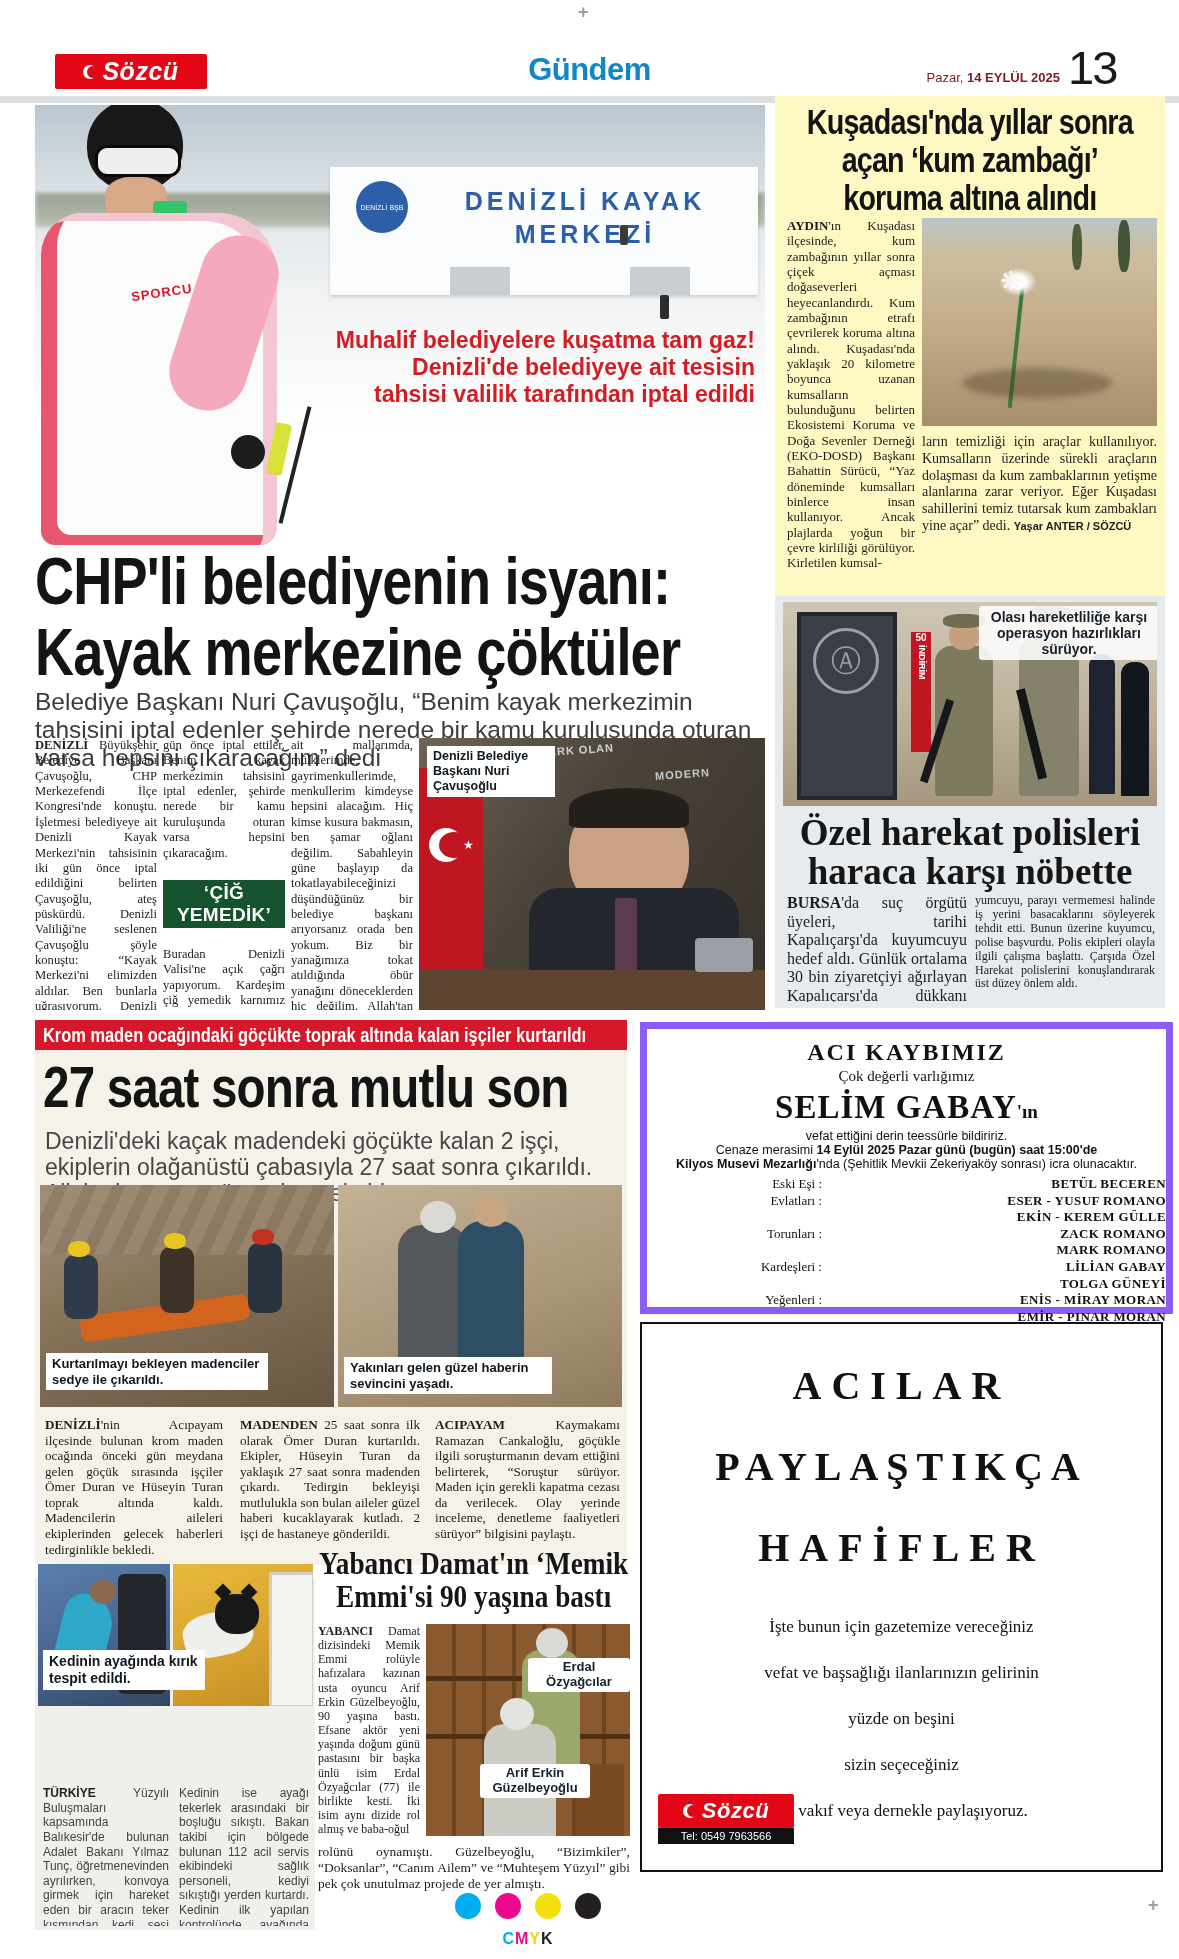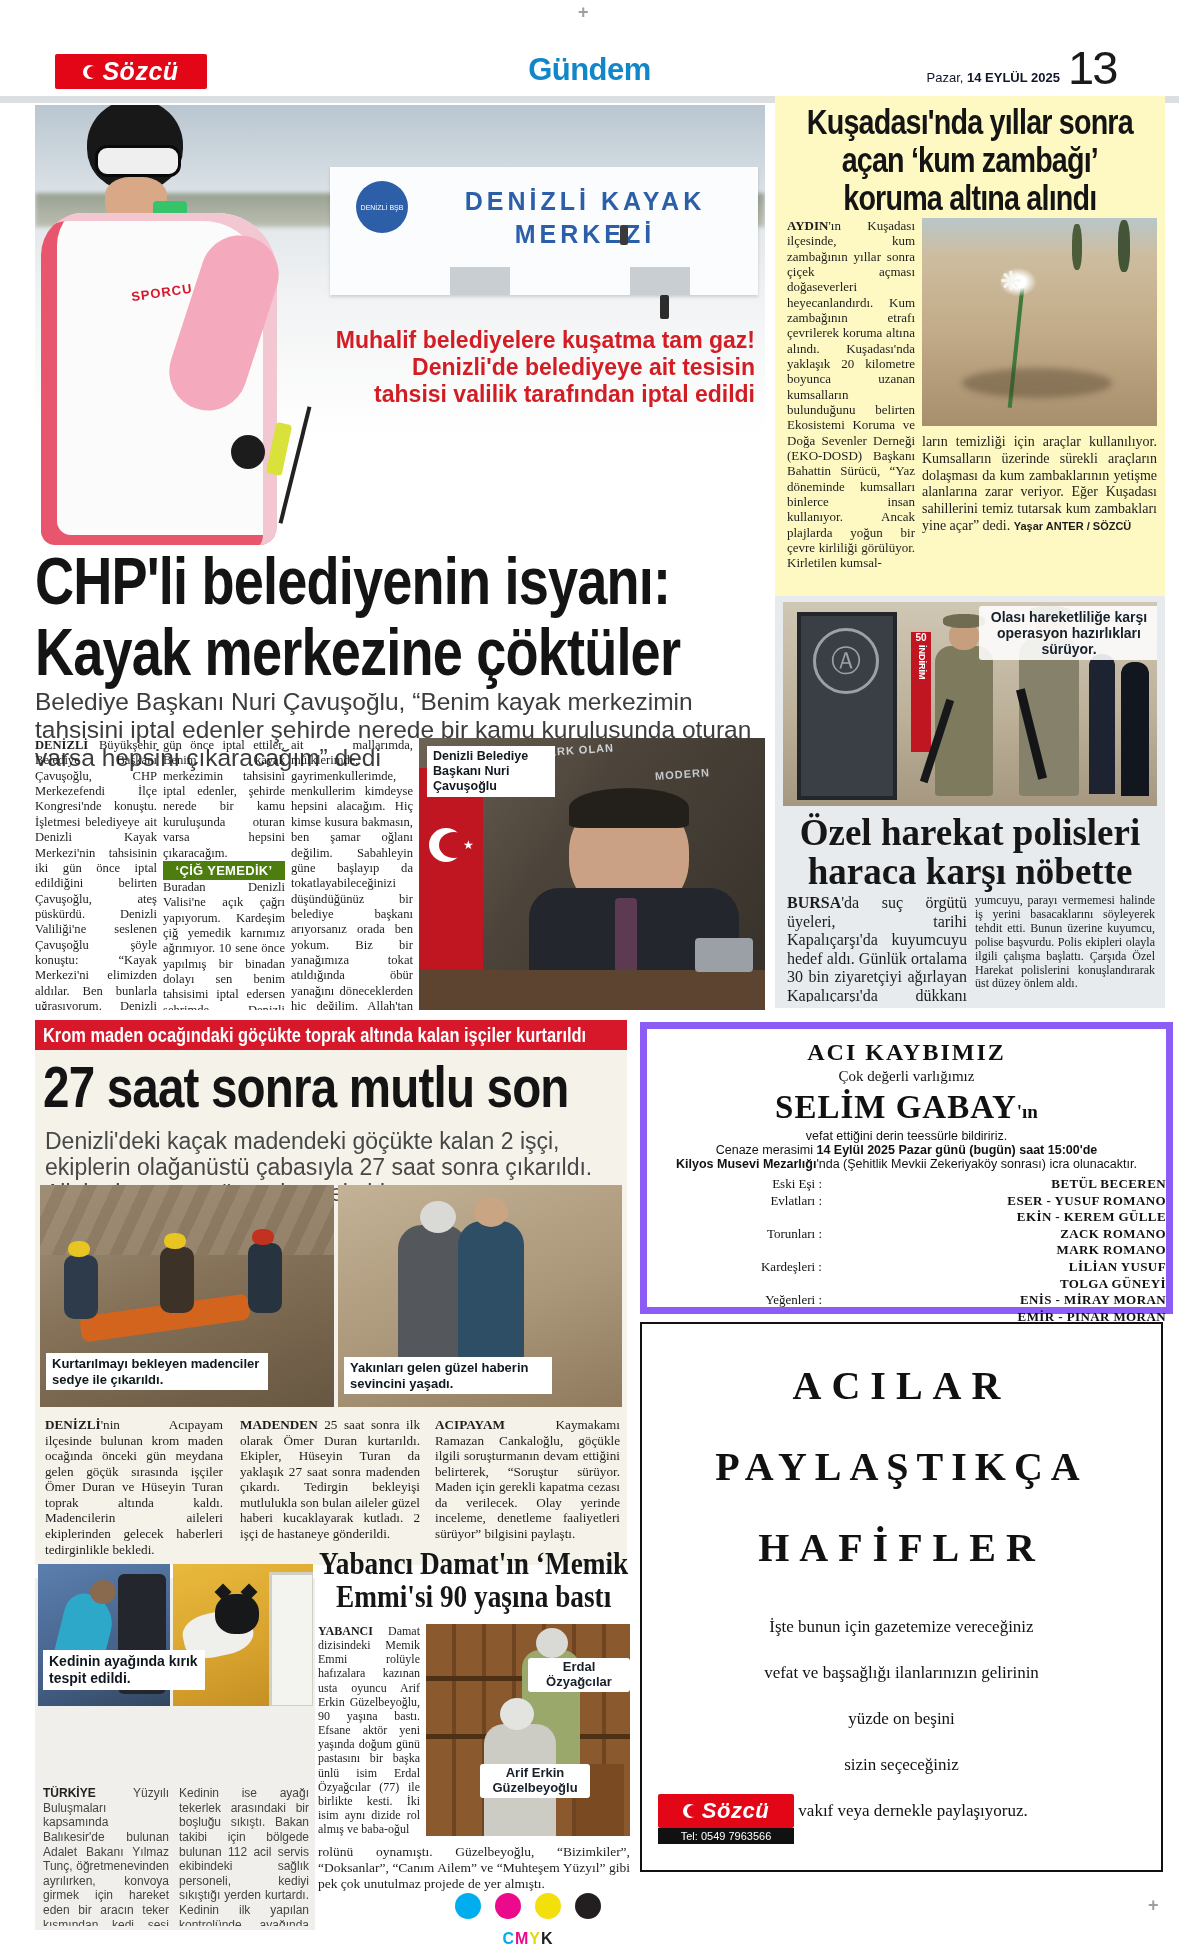--- a/index.html
+++ b/index.html
@@ -4,36 +4,36 @@
 <style>
   html,body{margin:0;padding:0;background:#ffffff;}
   body{width:1179px;height:1959px;position:relative;font-family:"Liberation Sans",sans-serif;overflow:hidden;}
   .abs{position:absolute;}
   
   .brandbox{background:#e30617;color:#fff;font-style:italic;font-weight:bold;font-size:25px;
     display:flex;align-items:center;justify-content:center;letter-spacing:.5px;border-radius:2px;}
   .brandbox .crescent{width:14px;height:14px;border-radius:50%;background:#fff;position:relative;margin-right:5px;}
   .brandbox .crescent::after{content:"";position:absolute;left:4px;top:1px;width:12px;height:12px;border-radius:50%;background:#e30617;}
   .section-title{color:#1187c9;font-weight:bold;font-size:31px;letter-spacing:-.5px;}
-  .dateline{font-size:13px;color:#0f172a;}
+  .dateline{font-size:13px;color:#7f1d1d;}
   .pagenum{font-size:47px;color:#1a1a1a;font-family:"Liberation Sans",sans-serif;letter-spacing:-2px;}
   .grayband{background:#dcdfe1;}
   
   .cond{font-family:"Liberation Sans",sans-serif;font-weight:bold;color:#141414;white-space:nowrap;
     transform:scaleX(.82);transform-origin:left top;letter-spacing:-1px;line-height:1;}
   .cond-c{transform-origin:center top;}
   .centerwrap{display:flex;justify-content:center;}
   .serifhead{font-family:"Liberation Serif",serif;font-weight:bold;color:#161616;line-height:1.05;text-align:center;}
   .deck{font-family:"Liberation Sans",sans-serif;color:#3c3c3c;line-height:1.14;}
   .kicker-red{color:#d21d24;font-weight:bold;text-align:right;line-height:1.17;}
   
   .bodytext{font-family:"Liberation Serif",serif;color:#1d1d1d;text-align:justify;overflow:hidden;}
   .bodytext b{font-family:"Liberation Serif",serif;}
-  .subhead-red{background:#4d7c0f;color:#fff;font-family:"Liberation Sans",sans-serif;font-weight:bold;
-    font-size:13px;text-align:center;padding:2px 0;margin:0 0;letter-spacing:.3px;}
+  .subhead-red{background:#14532d;color:#fff;font-family:"Liberation Sans",sans-serif;font-weight:bold;
+    font-size:19px;text-align:center;padding:2px 0;margin:19px 0;letter-spacing:.3px;}
   .photo{overflow:hidden;}
   .photo-caption{background:#ffffff;font-weight:bold;font-size:13.5px;color:#10181f;padding:3px 6px;line-height:1.2;}
   .strip-red{background:#d6182a;color:#fff;font-weight:bold;display:flex;align-items:center;}
   .obit{background:#fff;border:7px solid #8b5cf6;font-family:"Liberation Serif",serif;color:#111;text-align:center;}
   .ob-row{display:grid;grid-template-columns:175px 1fr;gap:8px;font-size:13px;line-height:1.2;margin:1px 0;}
   .ob-label{text-align:right;}
   .ob-value{text-align:right;font-weight:bold;letter-spacing:.4px;}
   .adserif{font-family:"Liberation Serif",serif;color:#111;}
   .dot{width:26px;height:26px;border-radius:50%;}
   .c-c{color:#00adee}.c-m{color:#ec0a8c}.c-y{color:#e8d70a}.c-k{color:#231f20}
@@ -238,21 +238,21 @@
     <div class="ob-row">
         <span class="ob-label">Torunları :</span>
         <span class="ob-value">ZACK ROMANO</span>
       </div>
     <div class="ob-row">
         <span class="ob-label"></span>
         <span class="ob-value">MARK ROMANO</span>
       </div>
     <div class="ob-row">
         <span class="ob-label">Kardeşleri :</span>
-        <span class="ob-value">LİLİAN YUSUF</span>
+        <span class="ob-value">LİLİAN GABAY</span>
       </div>
     <div class="ob-row">
         <span class="ob-label"></span>
         <span class="ob-value">TOLGA GÜNEYİ</span>
       </div>
     <div class="ob-row">
         <span class="ob-label">Yeğenleri :</span>
         <span class="ob-value">ENİS - MİRAY MORAN</span>
       </div>
     <div class="ob-row">

